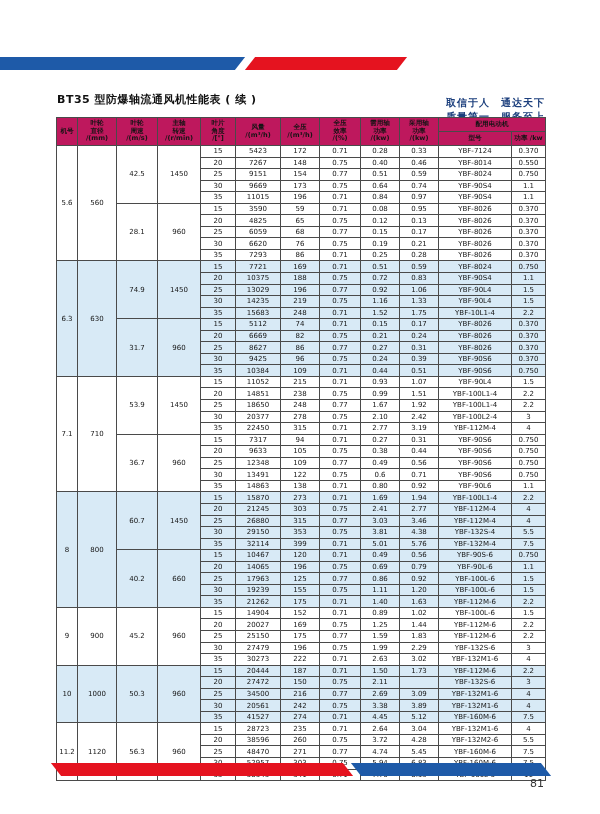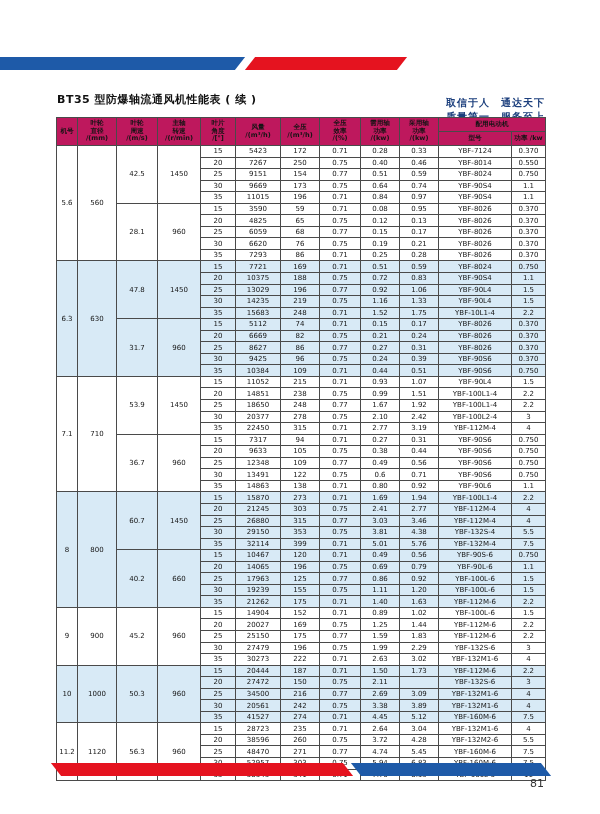--- a/index.html
+++ b/index.html
@@ -116,21 +116,21 @@
         <td>172</td>
         <td>0.71</td>
         <td>0.28</td>
         <td>0.33</td>
         <td>YBF-7124</td>
         <td>0.370</td>
       </tr>
       <tr>
         <td>20</td>
         <td>7267</td>
-        <td>250</td>
+        <td>148</td>
         <td>0.75</td>
         <td>0.40</td>
         <td>0.46</td>
         <td>YBF-8014</td>
         <td>0.550</td>
       </tr>
       <tr>
         <td>25</td>
         <td>9151</td>
         <td>154</td>
@@ -208,21 +208,21 @@
         <td>86</td>
         <td>0.71</td>
         <td>0.25</td>
         <td>0.28</td>
         <td>YBF-8026</td>
         <td>0.370</td>
       </tr>
       <tr class="shaded">
         <td rowspan="10">6.3</td>
         <td rowspan="10">630</td>
-        <td rowspan="5">47.8</td>
+        <td rowspan="5">74.9</td>
         <td rowspan="5">1450</td>
         <td>15</td>
         <td>7721</td>
         <td>169</td>
         <td>0.71</td>
         <td>0.51</td>
         <td>0.59</td>
         <td>YBF-8024</td>
         <td>0.750</td>
       </tr>

